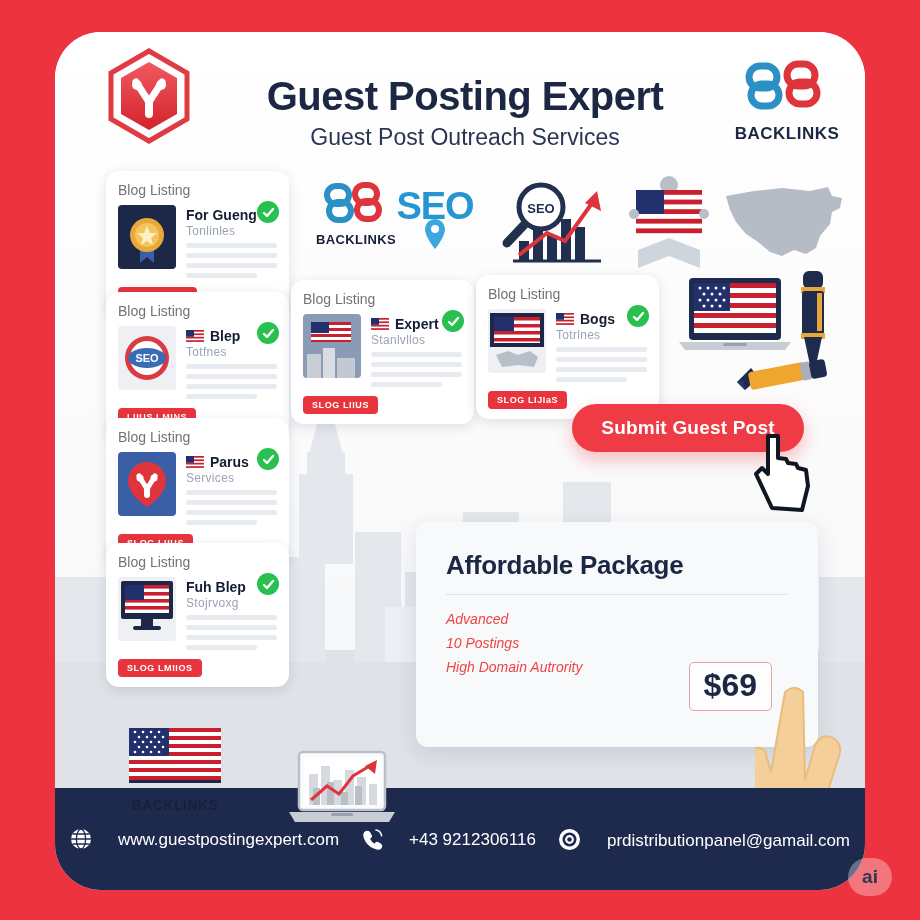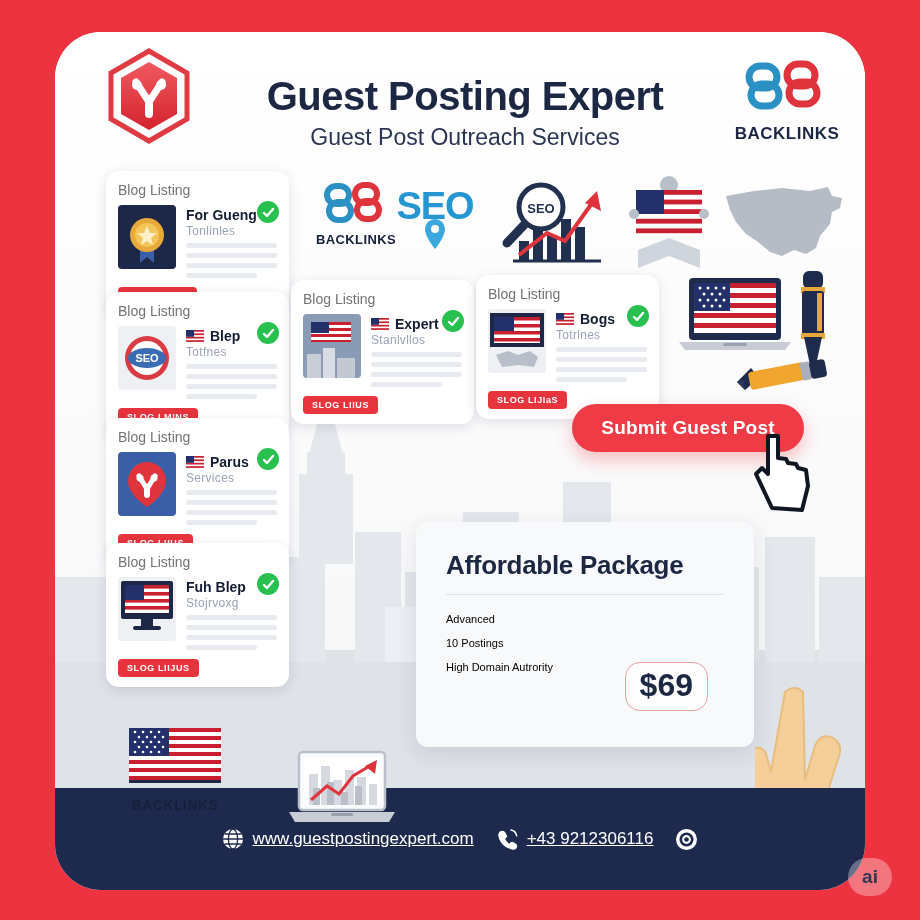--- a/index.html
+++ b/index.html
@@ -117,48 +117,48 @@
     font-family:"Liberation Sans", sans-serif;
     font-size:19px; font-weight:bold;
     letter-spacing:0.2px;
     box-shadow: 0 8px 18px rgba(238,59,69,0.32);
     cursor:pointer;
   }
   .cursor-hand { position:absolute; left:695px; top:398px; width:70px; height:90px; }
   
   .price-panel {
     position:absolute; left:361px; top:490px;
-    width:338px; height:225px;
+    width:402px; height:225px;
     background:#f8f9fa;
     border-radius:12px;
     box-shadow: 0 6px 22px rgba(30,42,77,0.12);
     padding:28px 30px 0 30px;
   }
   .pp-title { font-size:26px; font-weight:bold; color:#1c2743; letter-spacing:-0.3px; }
   .pp-rule { height:1px; background:#dfe2e7; margin:13px 0 12px 0; }
-  .pp-line { font-size:11px; color:#000000; line-height:24px; }
+  .pp-line { font-size:14px; color:#ef4444; line-height:24px;font-style:italic; }
   .pp-price {
     position:absolute; right:46px; bottom:36px;
-    border:1.6px solid #e8a0a3; border-radius:15px;
+    border:1.6px solid #e8a0a3; border-radius:5px;
     background:#fdfdfd;
     padding:4px 14px 6px 14px;
     font-size:32px; font-weight:bold; color:#1c2743;
   }
   .hand-point { position:absolute; left:700px; top:650px; width:110px; height:185px; }
   
   .bot-flag { position:absolute; left:74px; top:78px; width:92px; text-align:center; }
   .bot-flag .lbl { font-size:14px; font-weight:bold; color:#16203a; letter-spacing:0.5px; margin-top:7px; }
   .bot-laptop { position:absolute; left:232px; top:100px; width:110px; height:78px; }
   
   .footer-row {
     position:absolute; left:0; bottom:0; width:100%; height:102px;
     display:flex; align-items:center; justify-content:center; gap:22px;
     color:#ffffff; font-size:17px;
   }
-  .f-item { display:flex; align-items:center; gap:9px;text-decoration:underline; }
+  .f-item { display:flex; align-items:flex-end; gap:26px; }
   .f-item svg { flex:none; }
   
   .ai-badge {
     position:absolute; left:848px; top:858px;
     width:44px; height:38px; border-radius:19px;
     background:rgba(255,255,255,0.33);
     display:flex; align-items:center; justify-content:center;
     color:#2c3650; font-size:19px; font-weight:bold;
   }
 </style>
@@ -400,21 +400,21 @@
           <div class="bc-line" style="width:100%"></div>
           <div class="bc-line" style="width:100%"></div>
           <div class="bc-line" style="width:78%"></div>
         </div>
         <div class="bc-check">
           <svg viewBox="0 0 13 13">
               <path d="M2 7 L5 10 L11 3" stroke="#fff" stroke-width="2.4" fill="none" stroke-linecap="round" stroke-linejoin="round"></path>
             </svg>
         </div>
       </div>
-      <span class="bc-badge">SLOG LMINS</span>
+      <span class="bc-badge">LIIUS LMINS</span>
     </div>
 
     <div class="blog-card" id="bcard3">
       <div class="bc-title">Blog Listing</div>
       <div class="bc-body">
         <div class="bc-thumb">
           <svg viewBox="0 0 58 64" width="58" height="64">
             <rect width="58" height="64" fill="#8a9bb5"></rect>
             <rect x="8" y="8" width="40" height="20" fill="#fff"></rect>
             <rect x="8" y="8" width="40" height="3" fill="#c8202f"></rect>
@@ -563,21 +563,21 @@
           <div class="bc-line" style="width:100%"></div>
           <div class="bc-line" style="width:100%"></div>
           <div class="bc-line" style="width:78%"></div>
         </div>
         <div class="bc-check">
           <svg viewBox="0 0 13 13">
               <path d="M2 7 L5 10 L11 3" stroke="#fff" stroke-width="2.4" fill="none" stroke-linecap="round" stroke-linejoin="round"></path>
             </svg>
         </div>
       </div>
-      <span class="bc-badge">SLOG LIIJUS</span>
+      <span class="bc-badge">SLOG LMIIOS</span>
     </div>
 
     <button class="submit-btn">Submit Guest Post</button>
     <svg class="cursor-hand" viewBox="0 0 70 90">
       <path d="M18 6 L18 44 L12 38 L6 44 L22 78 L52 80 L58 56 L56 40 L48 38 L46 34 L38 33 L36 29 L28 28 L28 6 Z" fill="#ffffff" stroke="#111722" stroke-width="4" stroke-linejoin="round"></path>
     </svg>
 
     <div class="price-panel">
       <div class="pp-title">Affordable Package</div>
       <div class="pp-rule"></div>
@@ -676,19 +676,20 @@
         </svg>
         <span>+43 9212306116</span>
       </div>
       <div class="f-item">
         <svg width="23" height="23" viewBox="0 0 23 23">
           <circle cx="11.5" cy="11.5" r="10.5" fill="#ffffff"></circle>
           <circle cx="11.5" cy="11.5" r="7" fill="#1e2a4d"></circle>
           <circle cx="11.5" cy="11.5" r="4.4" fill="#ffffff"></circle>
           <circle cx="11.5" cy="11.5" r="2.3" fill="#1e2a4d"></circle>
         </svg>
+        <span>prdistributionpanel@gamail.com</span>
       </div>
     </div>
 
   </div>
 
   <div class="ai-badge">ai</div>
 </div>
 
 </body></html>

